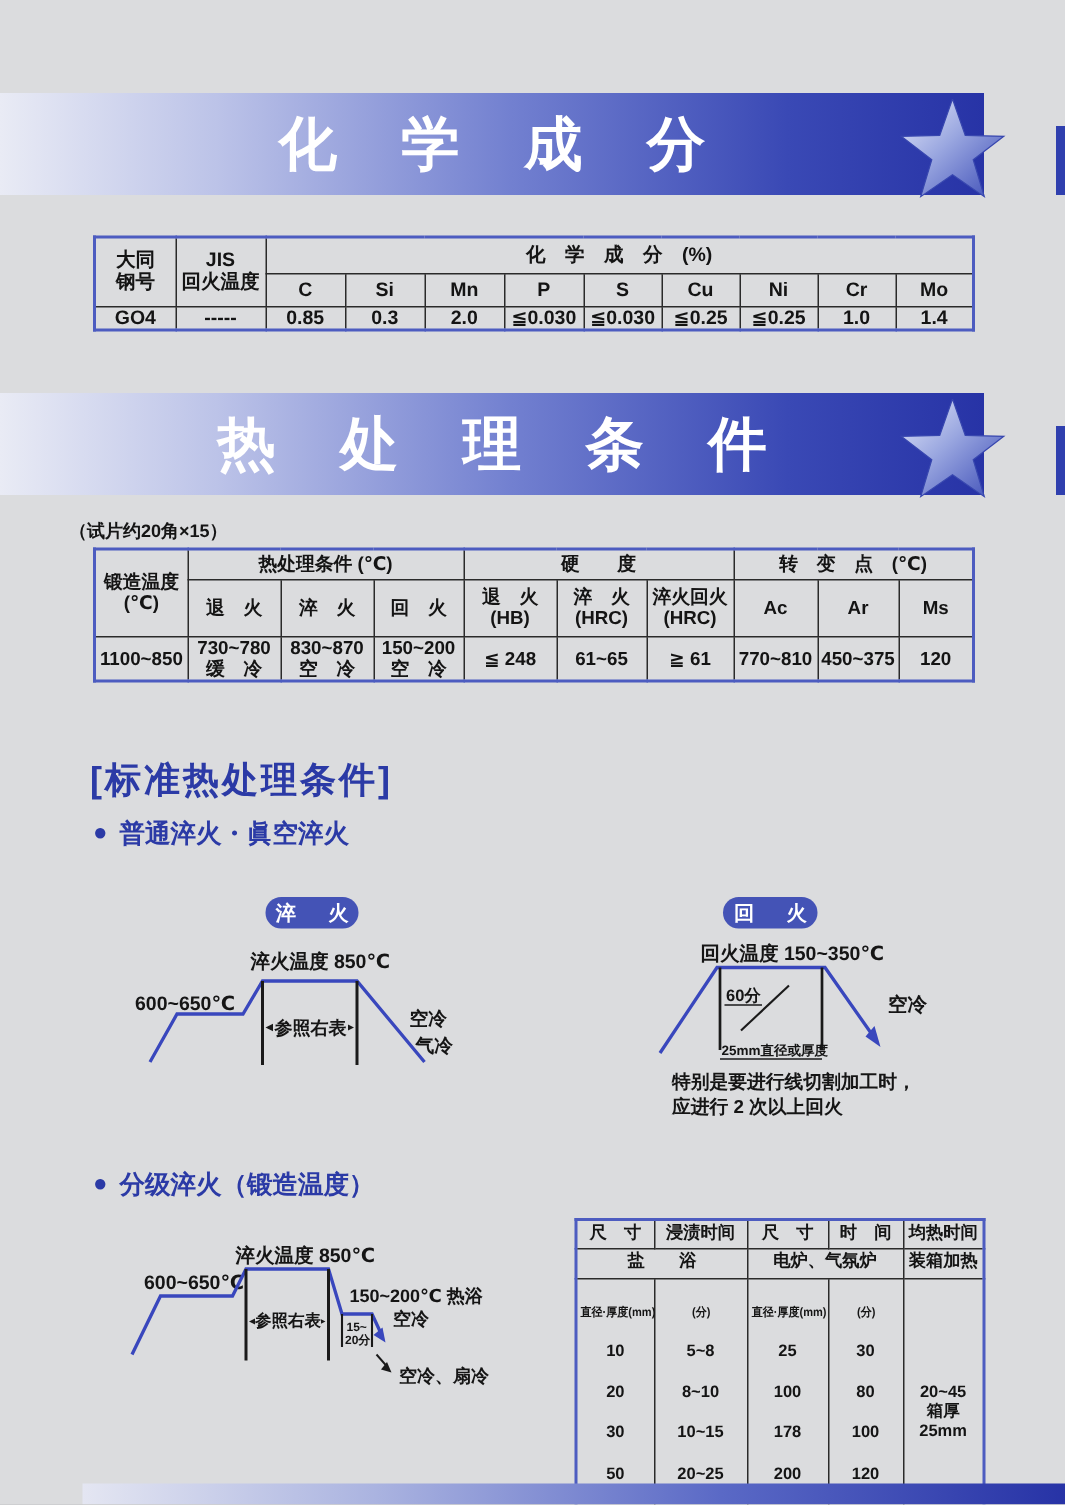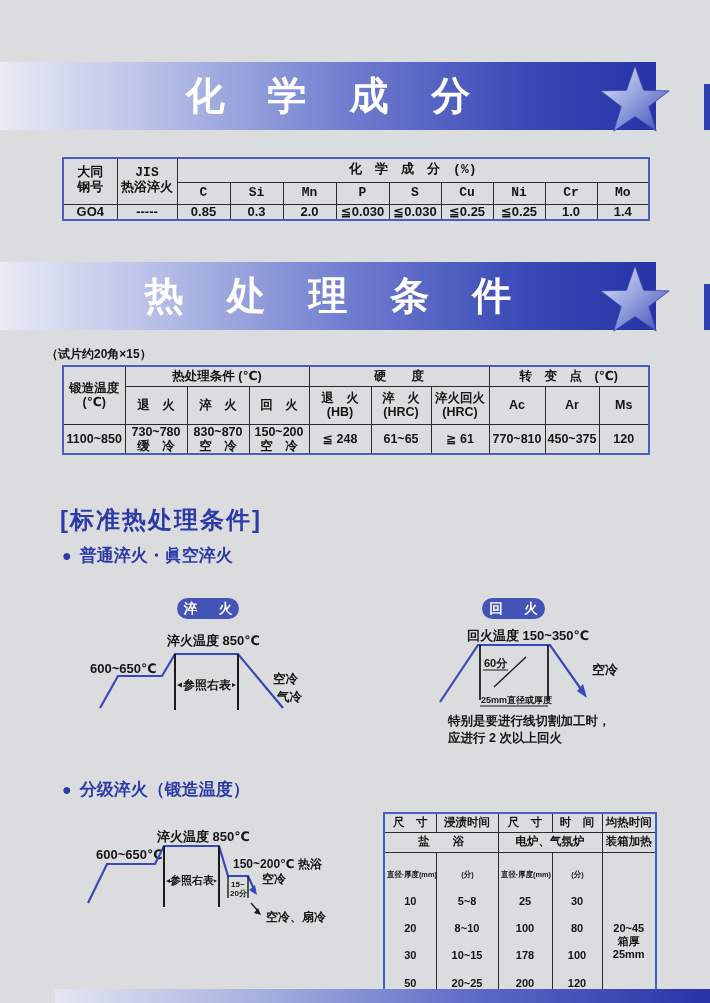--- a/index.html
+++ b/index.html
@@ -13,21 +13,21 @@
   .banner-title{color:#ffffff;font-size:39px;font-weight:bold;letter-spacing:16px;text-indent:16px;white-space:nowrap;}
   .star-svg{position:absolute;width:76px;height:72px;}
   .edge-sliver{position:absolute;left:704px;width:6px;height:46px;background:#2f3fae;}
 
   
   table.tbl{position:absolute;border-collapse:collapse;table-layout:fixed;
     border:2px solid #4d5cc0;background:transparent;}
   table.tbl td{border:1px solid #2a2a2a;text-align:center;vertical-align:middle;
     padding:0;color:#141414;white-space:pre-line;line-height:1.15;}
   .chem td{font-size:13px;}
-  .chem .hd{font-weight:bold;font-family:Liberation Mono, monospace;}
+  .chem .hd{font-weight:bold;}
   .chem .val{font-weight:600;}
   .ht td{font-size:12.5px;}
   .ht .hd{font-weight:bold;}
   .ht .val{font-weight:600;font-size:12.5px;}
   .bath td{font-size:11.5px;}
   .bath .hd{font-weight:bold;}
   .bath .body-col{vertical-align:top;padding-top:2px;}
   .bath .unit-line{font-size:8px;font-weight:600;line-height:13px;white-space:nowrap;transform:scale(.92,1);}
   .bath .num-line{font-size:11px;font-weight:600;line-height:14px;}
   .bath .box-cell{font-size:11px;font-weight:600;vertical-align:middle;}
@@ -77,21 +77,21 @@
         <col style="width:52px">
         <col style="width:52px">
         <col style="width:52px">
         <col style="width:52px">
     </colgroup>
     <tbody>
         <tr style="height:24px;">
       <td rowspan="2" class="hd">大同
 钢号</td>
       <td rowspan="2" class="hd">JIS
-热浴淬火</td>
+回火温度</td>
       <td colspan="9" class="hd">化　学　成　分　(%)</td>
     </tr>
     <tr style="height:22px;">
       <td class="hd">C</td>
       <td class="hd">Si</td>
       <td class="hd">Mn</td>
       <td class="hd">P</td>
       <td class="hd">S</td>
       <td class="hd">Cu</td>
       <td class="hd">Ni</td>

